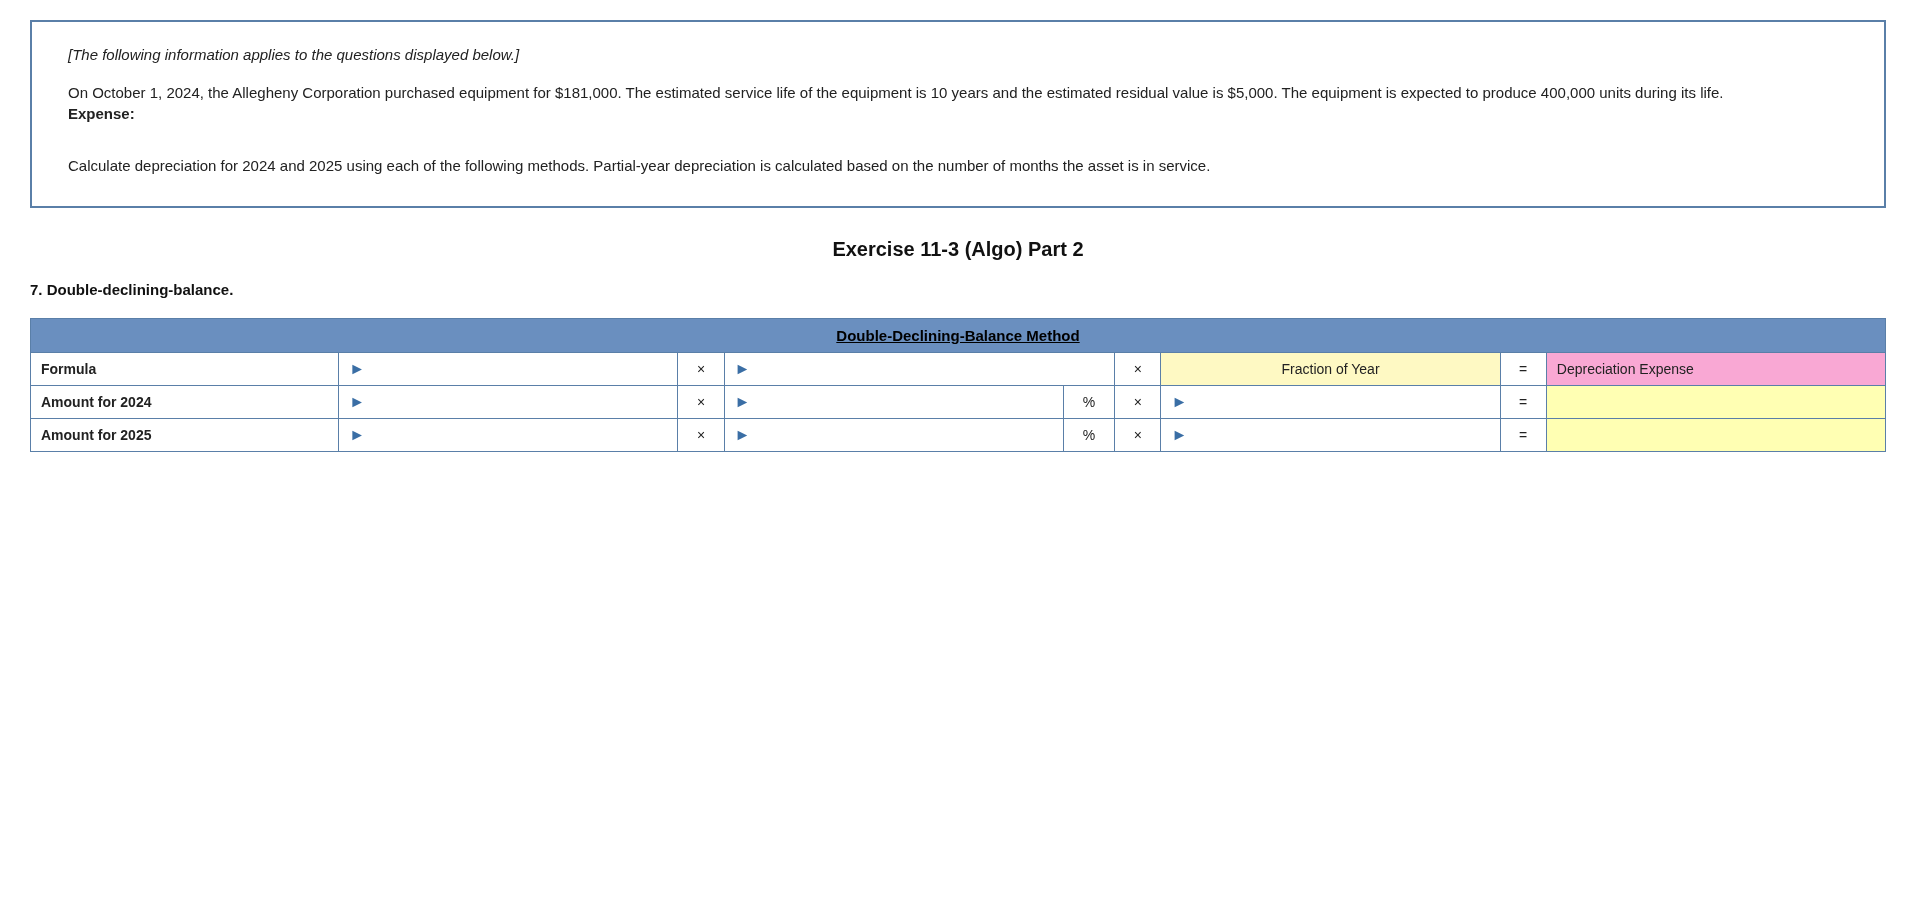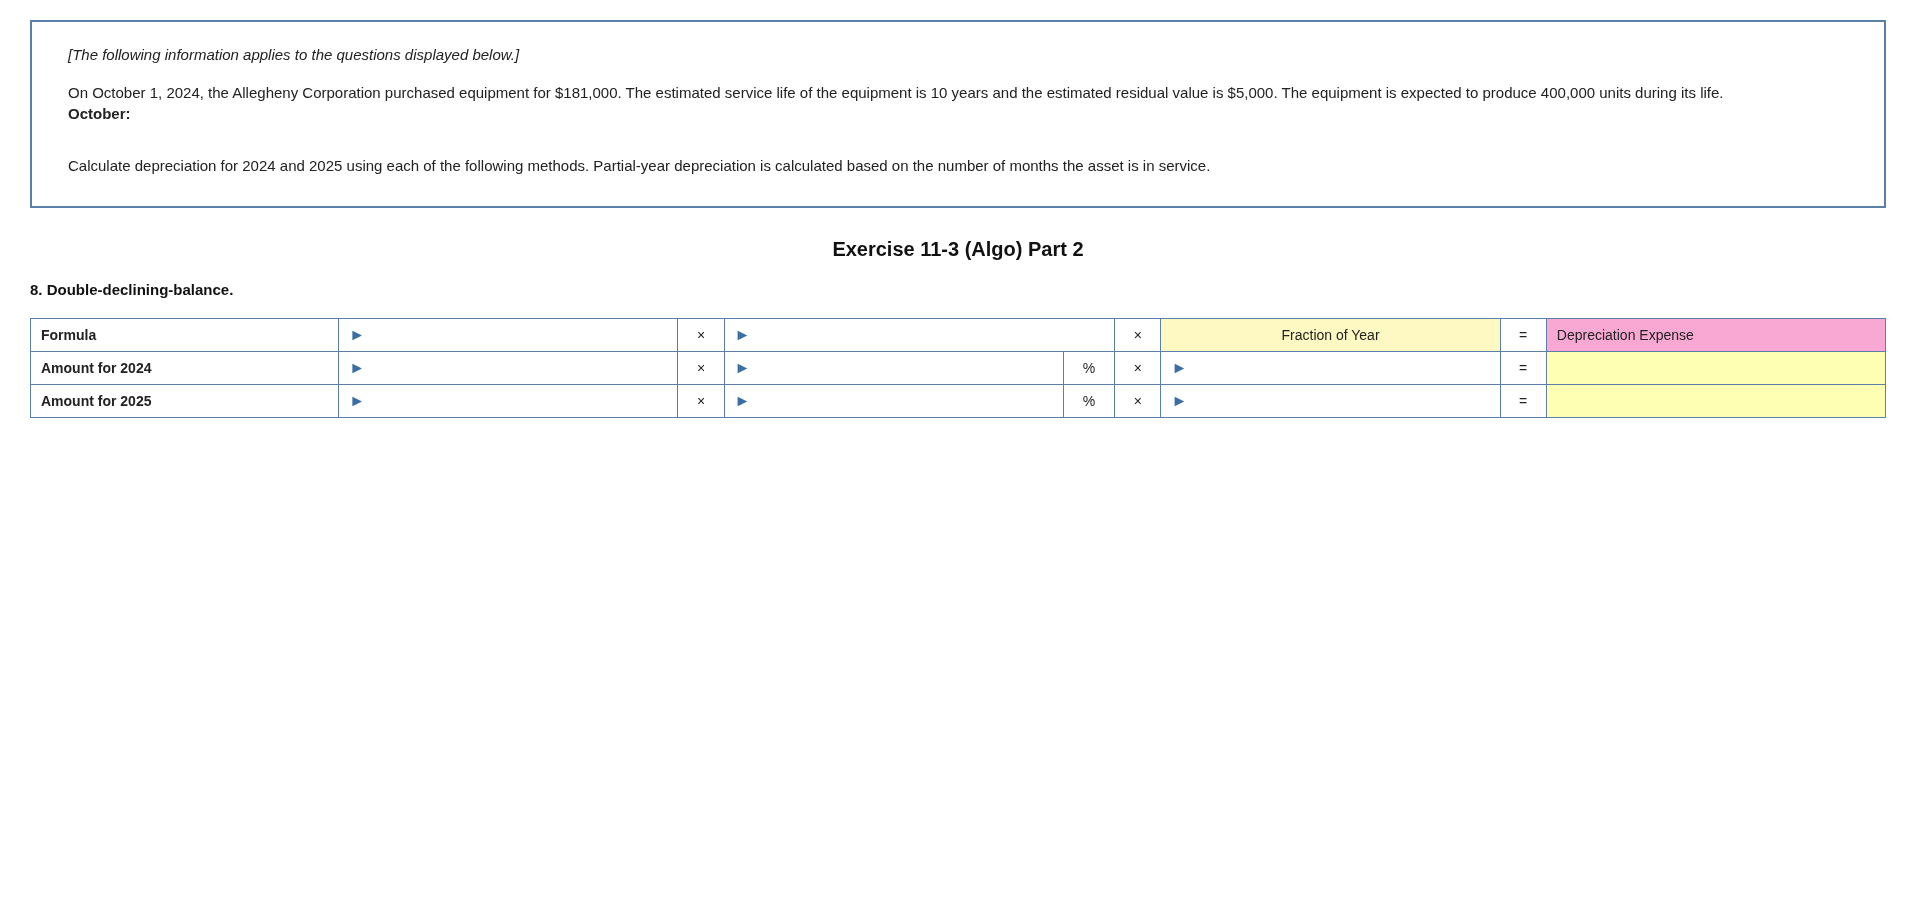--- a/index.html
+++ b/index.html
@@ -178,33 +178,38 @@
     }
   </style>
 </head>
 <body>
 
 <div class="page-container">
 
   <div class="info-box">
     <div class="italic-line">[The following information applies to the questions displayed below.]</div>
     <div class="main-text">On October 1, 2024, the Allegheny Corporation purchased equipment for $181,000. The estimated service life of the equipment is 10 years and the estimated residual value is $5,000. The equipment is expected to produce 400,000 units during its life.</div>
-    <div class="required-label">October:</div>
+    <div class="required-label">Expense:</div>
     <div style="height:16px;"></div>
     <div class="calc-text">Calculate depreciation for 2024 and 2025 using each of the following methods. Partial-year depreciation is calculated based on the number of months the asset is in service.</div>
   </div>
 
   <div class="exercise-header">Exercise 11-3 (Algo) Part 2</div>
 
-  <div class="question-label">8. Double-declining-balance.</div>
+  <div class="question-label">7. Double-declining-balance.</div>
 
   <div class="table-wrapper">
     <table class="ddb-table">
 
       <tbody>
+          <tr class="header-row">
+        <td colspan="9">
+          <span>Double-Declining-Balance Method</span>
+        </td>
+      </tr>
 
       <tr>
         <td class="row-label">
           <span>Formula</span>
         </td>
 
         <td class="input-cell">
           <div class="input-cell-container">
             <span class="blue-arrow">►</span>
             <input class="table-input" type="text" style="">

